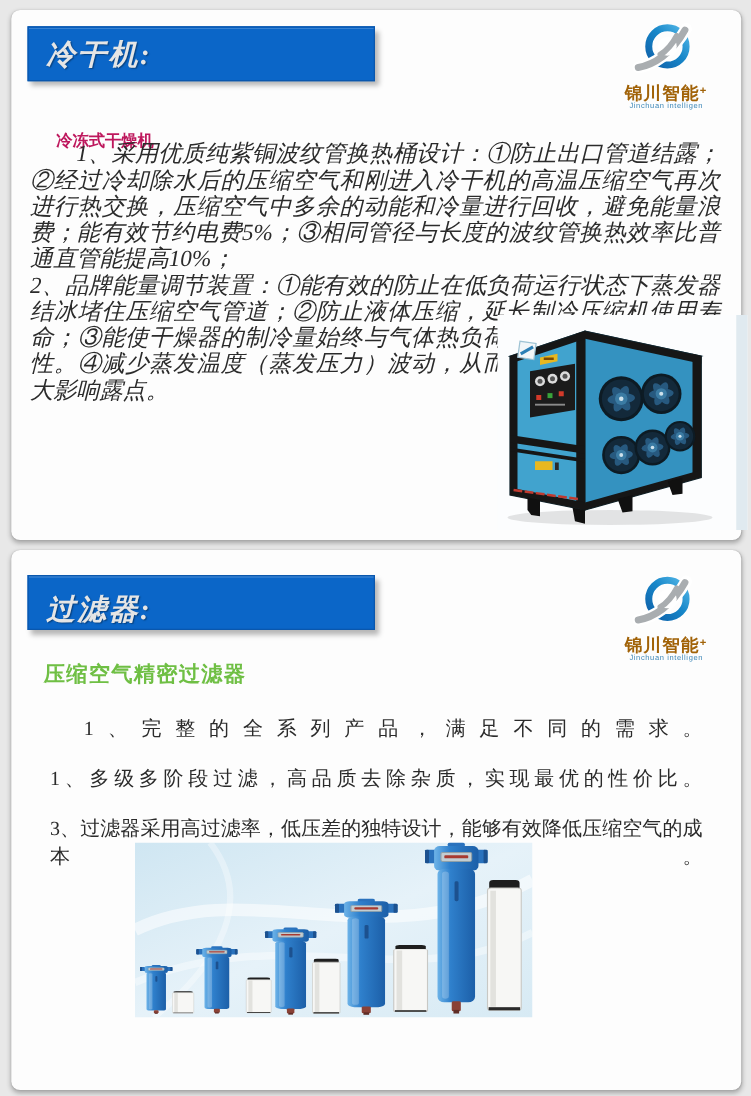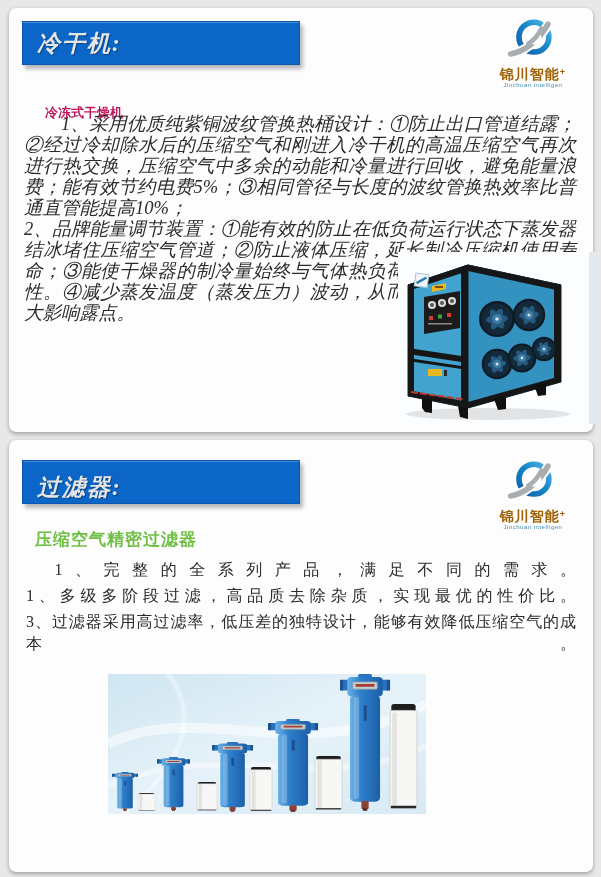--- a/index.html
+++ b/index.html
@@ -32,21 +32,21 @@
                  font-family:"Liberation Serif",serif;letter-spacing:1px;margin-left:13px;}
 
   .body1{position:absolute;left:15px;top:106px;width:552px;color:#2b2b2b;
          font-family:"Liberation Serif",serif;font-size:18.5px;line-height:21px;text-align:justify;}
   .body1 p{margin:0;font-style:italic;}
   .body1 p.indent{text-indent:2em;}
   .body1 p.narrow{width:374px;}
 
   .body2{position:absolute;left:13px;top:115px;width:558px;color:#2b2b2b;
          font-family:"Liberation Serif",serif;font-size:16px;line-height:22px;}
-  .body2 p{margin:4px;text-align:justify;text-align-last:justify;text-justify:inter-character;}
+  .body2 p{margin:18px;text-align:justify;text-align-last:justify;text-justify:inter-character;}
 
   .photo1{position:absolute;left:389px;top:244px;width:200px;height:172px;background:#fcfdfe;}
   .photo1 .photo-edge{position:absolute;right:0;top:0;bottom:0;width:9px;background:#e0eaf0;}
   .photo2{position:absolute;left:99px;top:234px;width:318px;height:140px;}
 </style>
 </head>
 <body>
 
 <div id="page">
 

